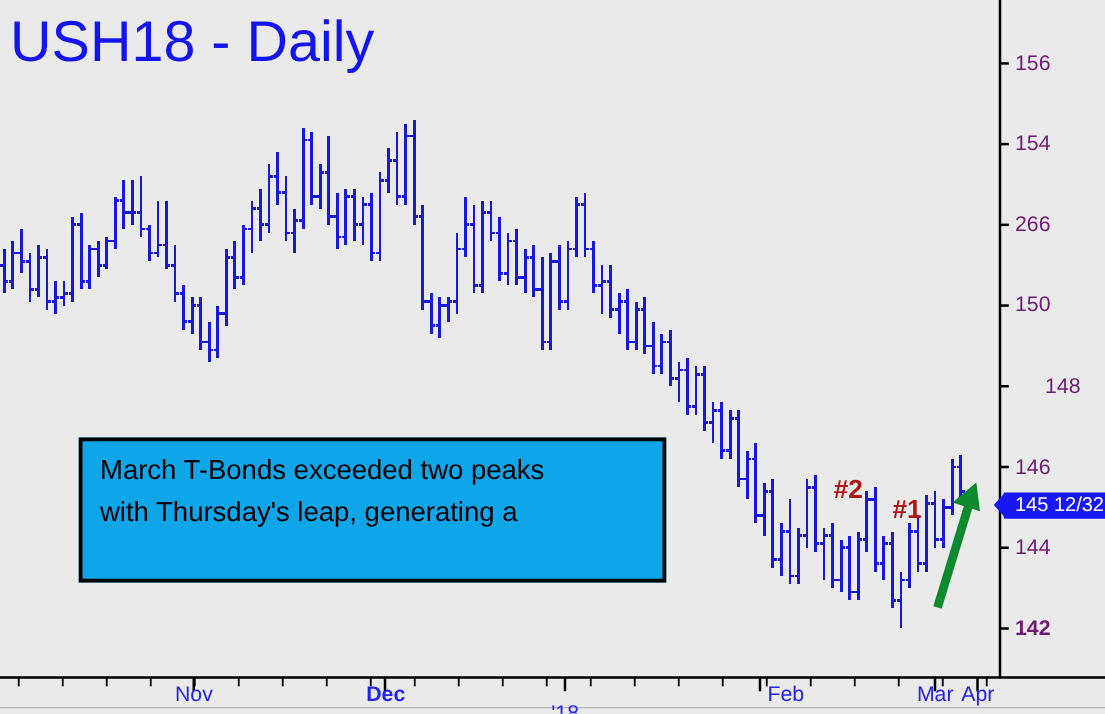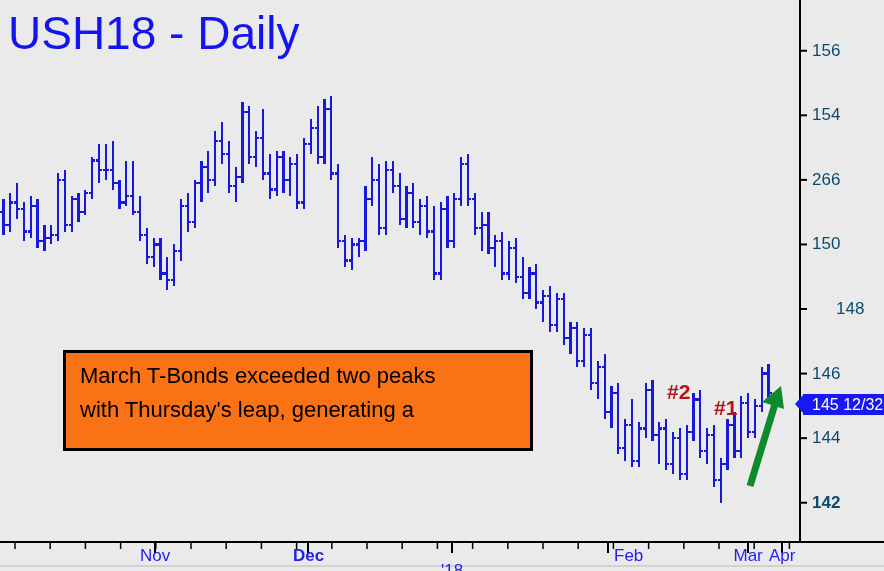--- a/index.html
+++ b/index.html
@@ -16,21 +16,21 @@
     position:absolute;left:8px;top:6px;
     font-size:46px;color:#1414f0;
     letter-spacing:0px;
     white-space:nowrap;
   }
 
   svg.plot{position:absolute;left:0;top:0;width:884px;height:571px;}
 
   .ylabel{
     position:absolute;
-    color:#0c4a6e;font-size:17px;
+    color:#701a75;font-size:17px;
     white-space:nowrap;
   }
   .xlabel{
     position:absolute;
     color:#2222ee;font-size:17px;
     white-space:nowrap;
   }
 
   .pricetag{
     position:absolute;
@@ -47,23 +47,23 @@
     position:absolute;left:795px;top:394px;
     width:0;height:0;
     border-top:10.5px solid transparent;
     border-bottom:10.5px solid transparent;
     border-right:9px solid #1818f5;
   }
 
   .callout{
     position:absolute;
     left:63px;top:350px;
-    width:470px;height:101px;
+    width:470px;height:116px;
     border:3px solid #000;
-    background:#f97316;
+    background:#0ea5e9;
     box-sizing:border-box;
   }
   .callout-text{
     position:absolute;left:14px;top:8px;
     font-size:22px;color:#000;
     line-height:34px;
     white-space:pre;
   }
 
   .marker{

